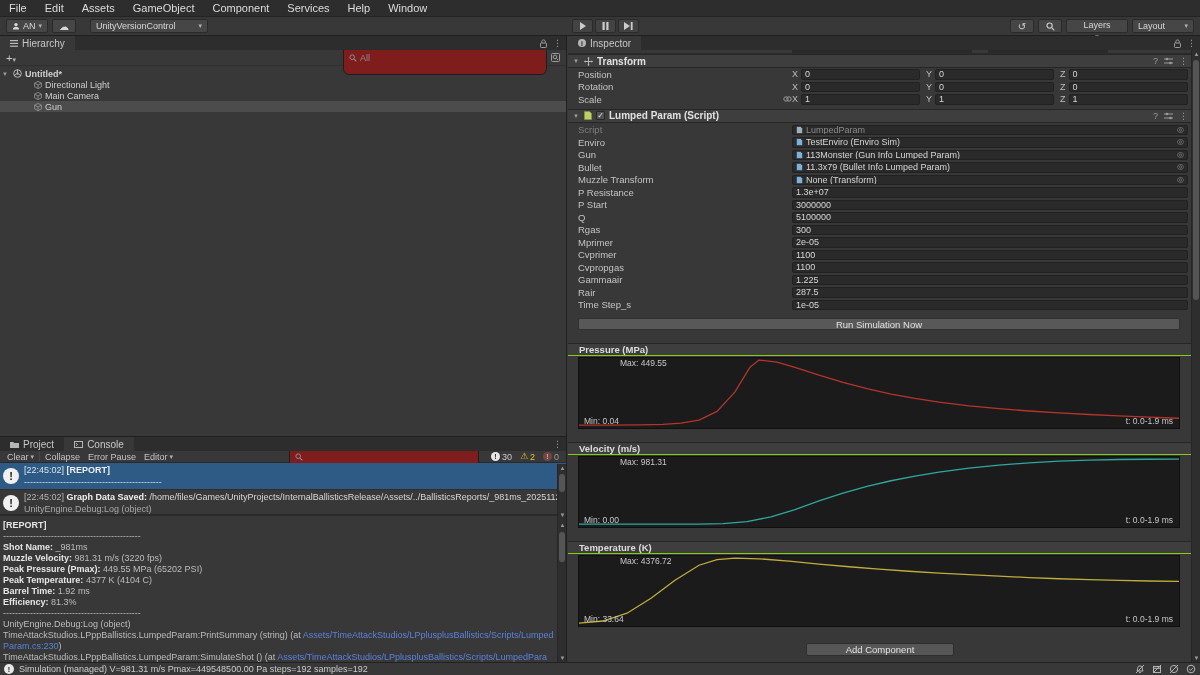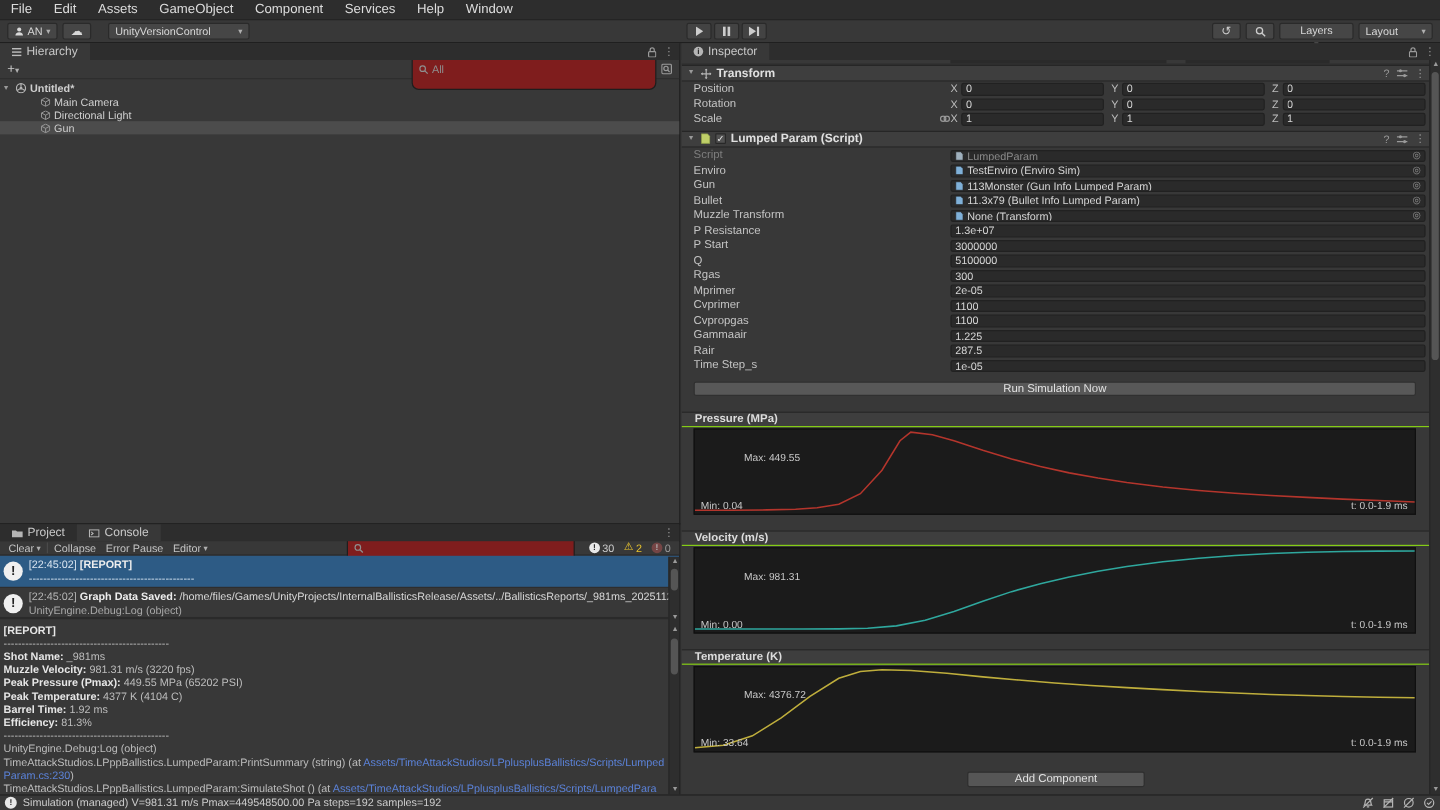--- a/index.html
+++ b/index.html
@@ -103,21 +103,21 @@
   .axis-group { flex:1; display:flex; align-items:center; gap:3px; margin-right:6px; }
   .axis-group:last-child { margin-right:0; }
   .axis-letter { font-size:9px; color:#bdbdbd; }
   .runbtn { margin:7px 12px 0 10px; height:12px; background:#585858; border:1px solid #303030; border-radius:2px;
     font-size:9.5px; color:#e2e2e2; display:flex; align-items:center; justify-content:center; }
   .graph-section { margin-top:13px; }
   .graph-header { height:13px; background:#3e3e3e; border-top:1px solid #262626; border-bottom:1px solid #84cc16;
     display:flex; align-items:center; padding:0 11px; font-size:9.5px; font-weight:bold; color:#dddddd;text-align:right; }
   .graph { position:relative; margin:1px 12px 0 10px; height:72px; background:#1b1b1b; border:1px solid #101010; }
   .graph svg { position:absolute; inset:0; width:100%; height:100%; }
-  .g-max { position:absolute; top:18px; left:5px; font-size:8.5px; color:#c8c8c8;padding-left:36px; }
+  .g-max { position:absolute; top:0; left:5px; font-size:8.5px; color:#c8c8c8;padding-left:36px; }
   .g-min { position:absolute; bottom:2px; left:5px; font-size:8.5px; color:#c8c8c8; }
   .g-t { position:absolute; bottom:2px; right:6px; font-size:8.5px; color:#c8c8c8; }
   .addcomp-row { display:flex; justify-content:center; margin-top:16px; }
   .addcomp { width:148px; height:13px; background:#565656; border:1px solid #2e2e2e; border-radius:2px;
     font-size:9.5px; color:#e2e2e2; display:flex; align-items:center; justify-content:center; }
 
   
   #statusbar { position:absolute; top:662px; left:0; width:1200px; height:13px; background:#383838;
     border-top:1px solid #222222; display:flex; align-items:center; gap:5px; padding:0 4px; }
   #status-text { font-size:9px; color:#cccccc; white-space:nowrap; }
@@ -236,28 +236,28 @@
           <line x1="1.2" y1="6.4" x2="3.4" y2="5.2" stroke="#b5b5b5"></line>
           <line x1="7.8" y1="6.4" x2="5.6" y2="5.2" stroke="#b5b5b5"></line>
         </svg>
         <span>Untitled*</span>
       </div>
       <div class="trow child">
         <svg width="8" height="8" viewBox="0 0 8 8">
           <path d="M4 0.4 L7.4 2.2 V5.8 L4 7.6 L0.6 5.8 V2.2 Z" fill="none" stroke="#9a9a9a" stroke-width="0.8"></path>
           <path d="M0.6 2.2 L4 4 L7.4 2.2 M4 4 V7.6" fill="none" stroke="#9a9a9a" stroke-width="0.8"></path>
         </svg>
-        <span>Main Camera</span>
+        <span>Directional Light</span>
       </div>
       <div class="trow child">
         <svg width="8" height="8" viewBox="0 0 8 8">
           <path d="M4 0.4 L7.4 2.2 V5.8 L4 7.6 L0.6 5.8 V2.2 Z" fill="none" stroke="#9a9a9a" stroke-width="0.8"></path>
           <path d="M0.6 2.2 L4 4 L7.4 2.2 M4 4 V7.6" fill="none" stroke="#9a9a9a" stroke-width="0.8"></path>
         </svg>
-        <span>Directional Light</span>
+        <span>Main Camera</span>
       </div>
       <div class="trow child selected">
         <svg width="8" height="8" viewBox="0 0 8 8">
           <path d="M4 0.4 L7.4 2.2 V5.8 L4 7.6 L0.6 5.8 V2.2 Z" fill="none" stroke="#9a9a9a" stroke-width="0.8"></path>
           <path d="M0.6 2.2 L4 4 L7.4 2.2 M4 4 V7.6" fill="none" stroke="#9a9a9a" stroke-width="0.8"></path>
         </svg>
         <span>Gun</span>
       </div>
     </div>
 </div>

